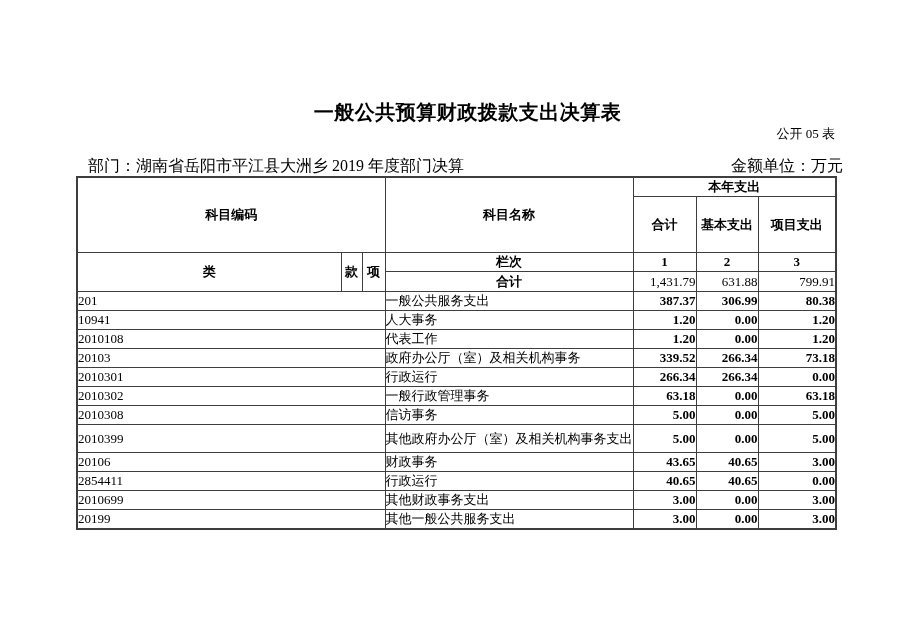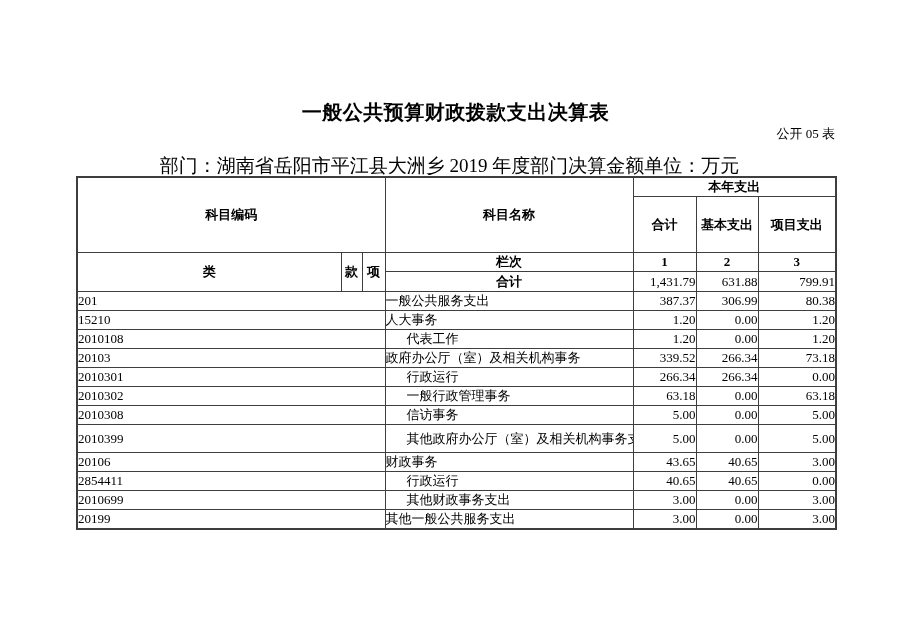--- a/index.html
+++ b/index.html
@@ -11,21 +11,21 @@
   }
   .sheet {
     position: relative;
     width: 898px;
     height: 635px;
     background: #ffffff;
     overflow: hidden;
   }
   .page-title {
     position: absolute;
-    left: 76px;
+    left: 88px;
     top: 99px;
     width: 759px;
     margin: 0;
     text-align: center;
     font-family: "Liberation Sans", "DejaVu Sans", sans-serif;
     font-weight: bold;
     font-size: 20px;
     letter-spacing: 0.5px;
     line-height: 26px;
   }
@@ -33,26 +33,26 @@
     position: absolute;
     left: 76px;
     top: 126px;
     width: 759px;
     text-align: right;
     font-size: 13px;
     line-height: 16px;
   }
   .meta-line {
     position: absolute;
-    left: 72px;
+    left: 88px;
     top: 158px;
     width: 755px;
     display: flex;
-    justify-content: center;
-    font-size: 19px;
+    justify-content: space-between;
+    font-size: 16px;
     line-height: 16px;
   }
   table.budget {
     position: absolute;
     left: 76px;
     top: 176px;
     width: 759px;
     border-collapse: collapse;
     table-layout: fixed;
     border: 2px solid #3e3e3e;
@@ -61,22 +61,22 @@
     border: 1px solid #3e3e3e;
     font-size: 13px;
     padding: 0;
     overflow: hidden;
     white-space: nowrap;
     vertical-align: middle;
   }
   td.hcenter { text-align: center; font-weight: bold; }
   td.td-code { text-align: left; padding-left: 6px; }
   td.td-name { text-align: left; padding-left: 8px; }
-  td.td-name.indent { padding-left: 21px; }
-  td.td-num { text-align: right; padding-right: 8px; }
+  td.td-name.indent { }
+  td.td-num { text-align: right; padding-right: 8px; font-weight: bold; }
   td.bold { font-weight: normal; }
   tr.hrow1 { height: 16px; }
   tr.hrow2 { height: 56px; }
   tr.hrow3 { height: 18px; }
   tr.hrow4 { height: 20px; }
   tr.drow  { height: 19px; }
   tr.drow.tall { height: 28px; }
 </style>
 </head>
 <body>
@@ -131,21 +131,21 @@
     </tbody>
     <tbody id="data-rows">
         <tr class="drow">
           <td class="td-code" colspan="3">201</td>
           <td class="td-name">一般公共服务支出</td>
           <td class="td-num">387.37</td>
           <td class="td-num">306.99</td>
           <td class="td-num">80.38</td>
         </tr>
         <tr class="drow">
-          <td class="td-code" colspan="3">15210</td>
+          <td class="td-code" colspan="3">10941</td>
           <td class="td-name">人大事务</td>
           <td class="td-num">1.20</td>
           <td class="td-num">0.00</td>
           <td class="td-num">1.20</td>
         </tr>
         <tr class="drow">
           <td class="td-code" colspan="3">2010108</td>
           <td class="td-name indent">代表工作</td>
           <td class="td-num">1.20</td>
           <td class="td-num">0.00</td>

